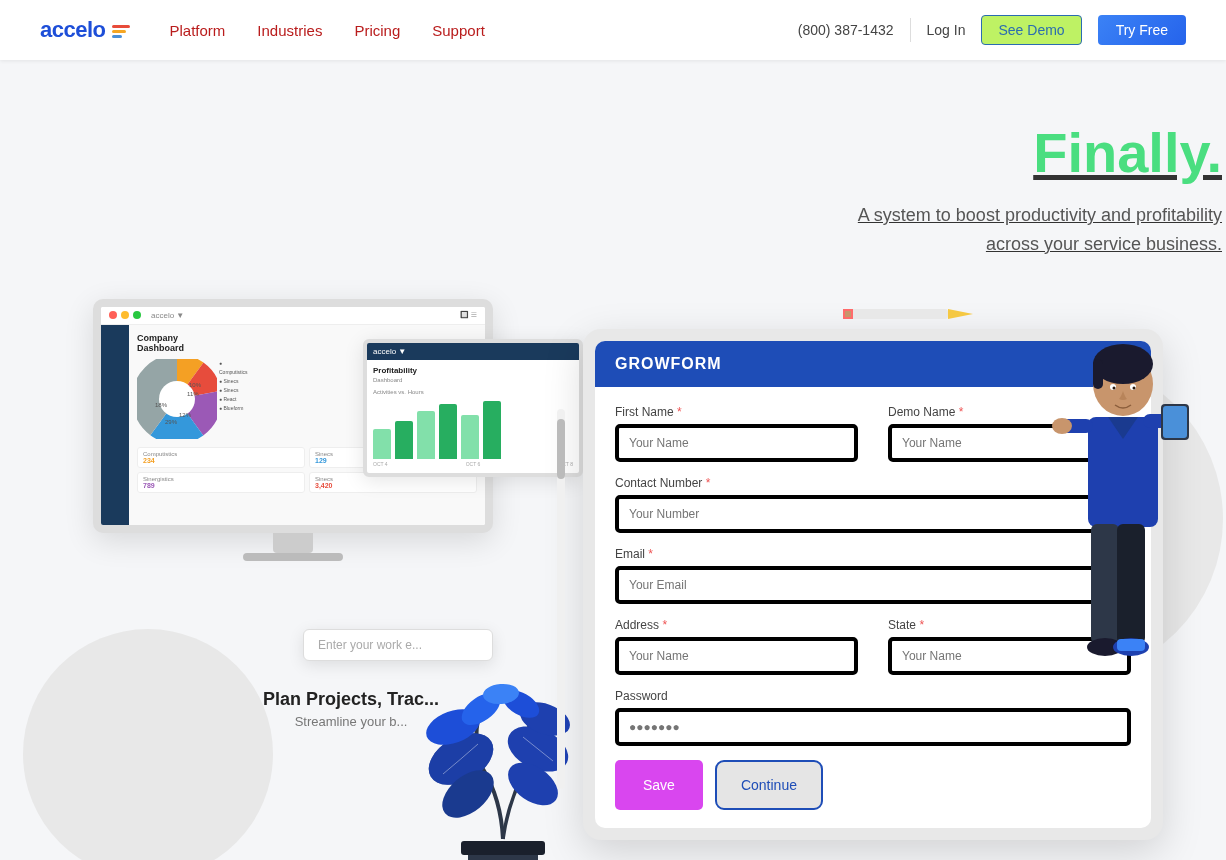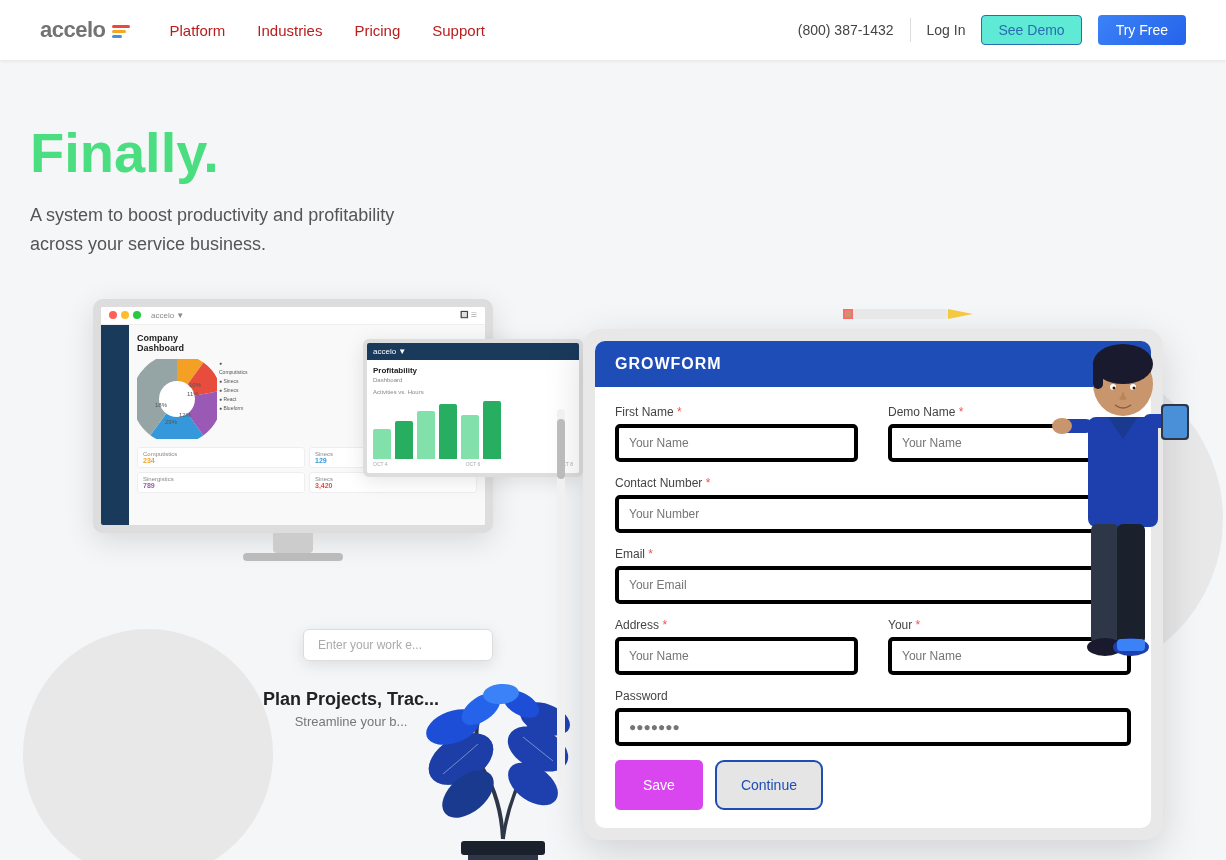--- a/index.html
+++ b/index.html
@@ -10,37 +10,37 @@
       background: #fff;
       display: flex;
       align-items: center;
       padding: 0 40px;
       height: 60px;
       box-shadow: 0 1px 4px rgba(0,0,0,0.08);
       position: relative;
       z-index: 10;
     }
     .logo { display: flex; align-items: center; gap: 6px; margin-right: 40px; }
-    .logo-text { font-size: 22px; font-weight: 700; color: #737373; letter-spacing: -0.5px; }
+    .logo-text { font-size: 22px; font-weight: 700; color: #1d4ed8; letter-spacing: -0.5px; }
     .logo-bars { display: flex; flex-direction: column; gap: 2px; margin-top: 2px; }
     .logo-bar { height: 3px; border-radius: 2px; }
     .bar1 { width: 18px; background: #e84b3a; }
     .bar2 { width: 14px; background: #f5a623; }
     .bar3 { width: 10px; background: #4a90d9; }
     nav .nav-links { display: flex; align-items: center; gap: 32px; flex: 1; }
     nav .nav-link { font-size: 15px; color: #b91c1c; text-decoration: none; cursor: pointer; }
     .nav-right { display: flex; align-items: center; gap: 16px; }
     .nav-phone { font-size: 14px; color: #444; }
     .nav-divider { width: 1px; height: 24px; background: #ddd; }
     .btn-login { font-size: 14px; color: #444; background: none; border: none; cursor: pointer; }
-    .btn-see-demo { font-size: 14px; color: #2b6cb0; border: 1.5px solid #2b6cb0; background: #5eead4; border-radius: 4px; padding: 6px 16px; cursor: pointer; }
+    .btn-see-demo { font-size: 14px; color: #2b6cb0; border: 1.5px solid #2b6cb0; background: #bef264; border-radius: 4px; padding: 6px 16px; cursor: pointer; }
     .btn-try-free { font-size: 14px; color: #fff; background: linear-gradient(135deg, #3b82f6, #2563eb); border: none; border-radius: 4px; padding: 7px 18px; cursor: pointer; }
 
     
-    .hero { text-align: left; padding: 60px 30px 0; }
+    .hero { text-align: right; padding: 60px 4px 0; text-decoration: underline; }
     .hero-title { font-size: 56px; font-weight: 800; color: #4ade80; color: #22c55e; }
     .hero-title span { color: #4ade80; }
     .hero-subtitle { font-size: 18px; color: #555; margin-top: 16px; line-height: 1.6; }
 
     
     .illustration-area {
       position: relative;
       width: 100%;
       max-width: 1100px;
       margin: 40px auto 0;
@@ -485,21 +485,21 @@
 
           <div class="form-row">
             <div class="form-group">
               <label class="form-label">
                 <span>Address</span> <span class="req">*</span>
               </label>
               <input class="form-input" type="text" placeholder="Your Name" style="">
             </div>
             <div class="form-group">
               <label class="form-label">
-                <span>Your</span> <span class="req">*</span>
+                <span>State</span> <span class="req">*</span>
               </label>
               <input class="form-input" type="text" placeholder="Your Name" style="">
             </div>
           </div>
 
           <div class="form-row">
             <div class="form-group">
               <label class="form-label">Password</label>
               <input class="form-input" type="password" placeholder="●●●●●●●" style="">
             </div>

